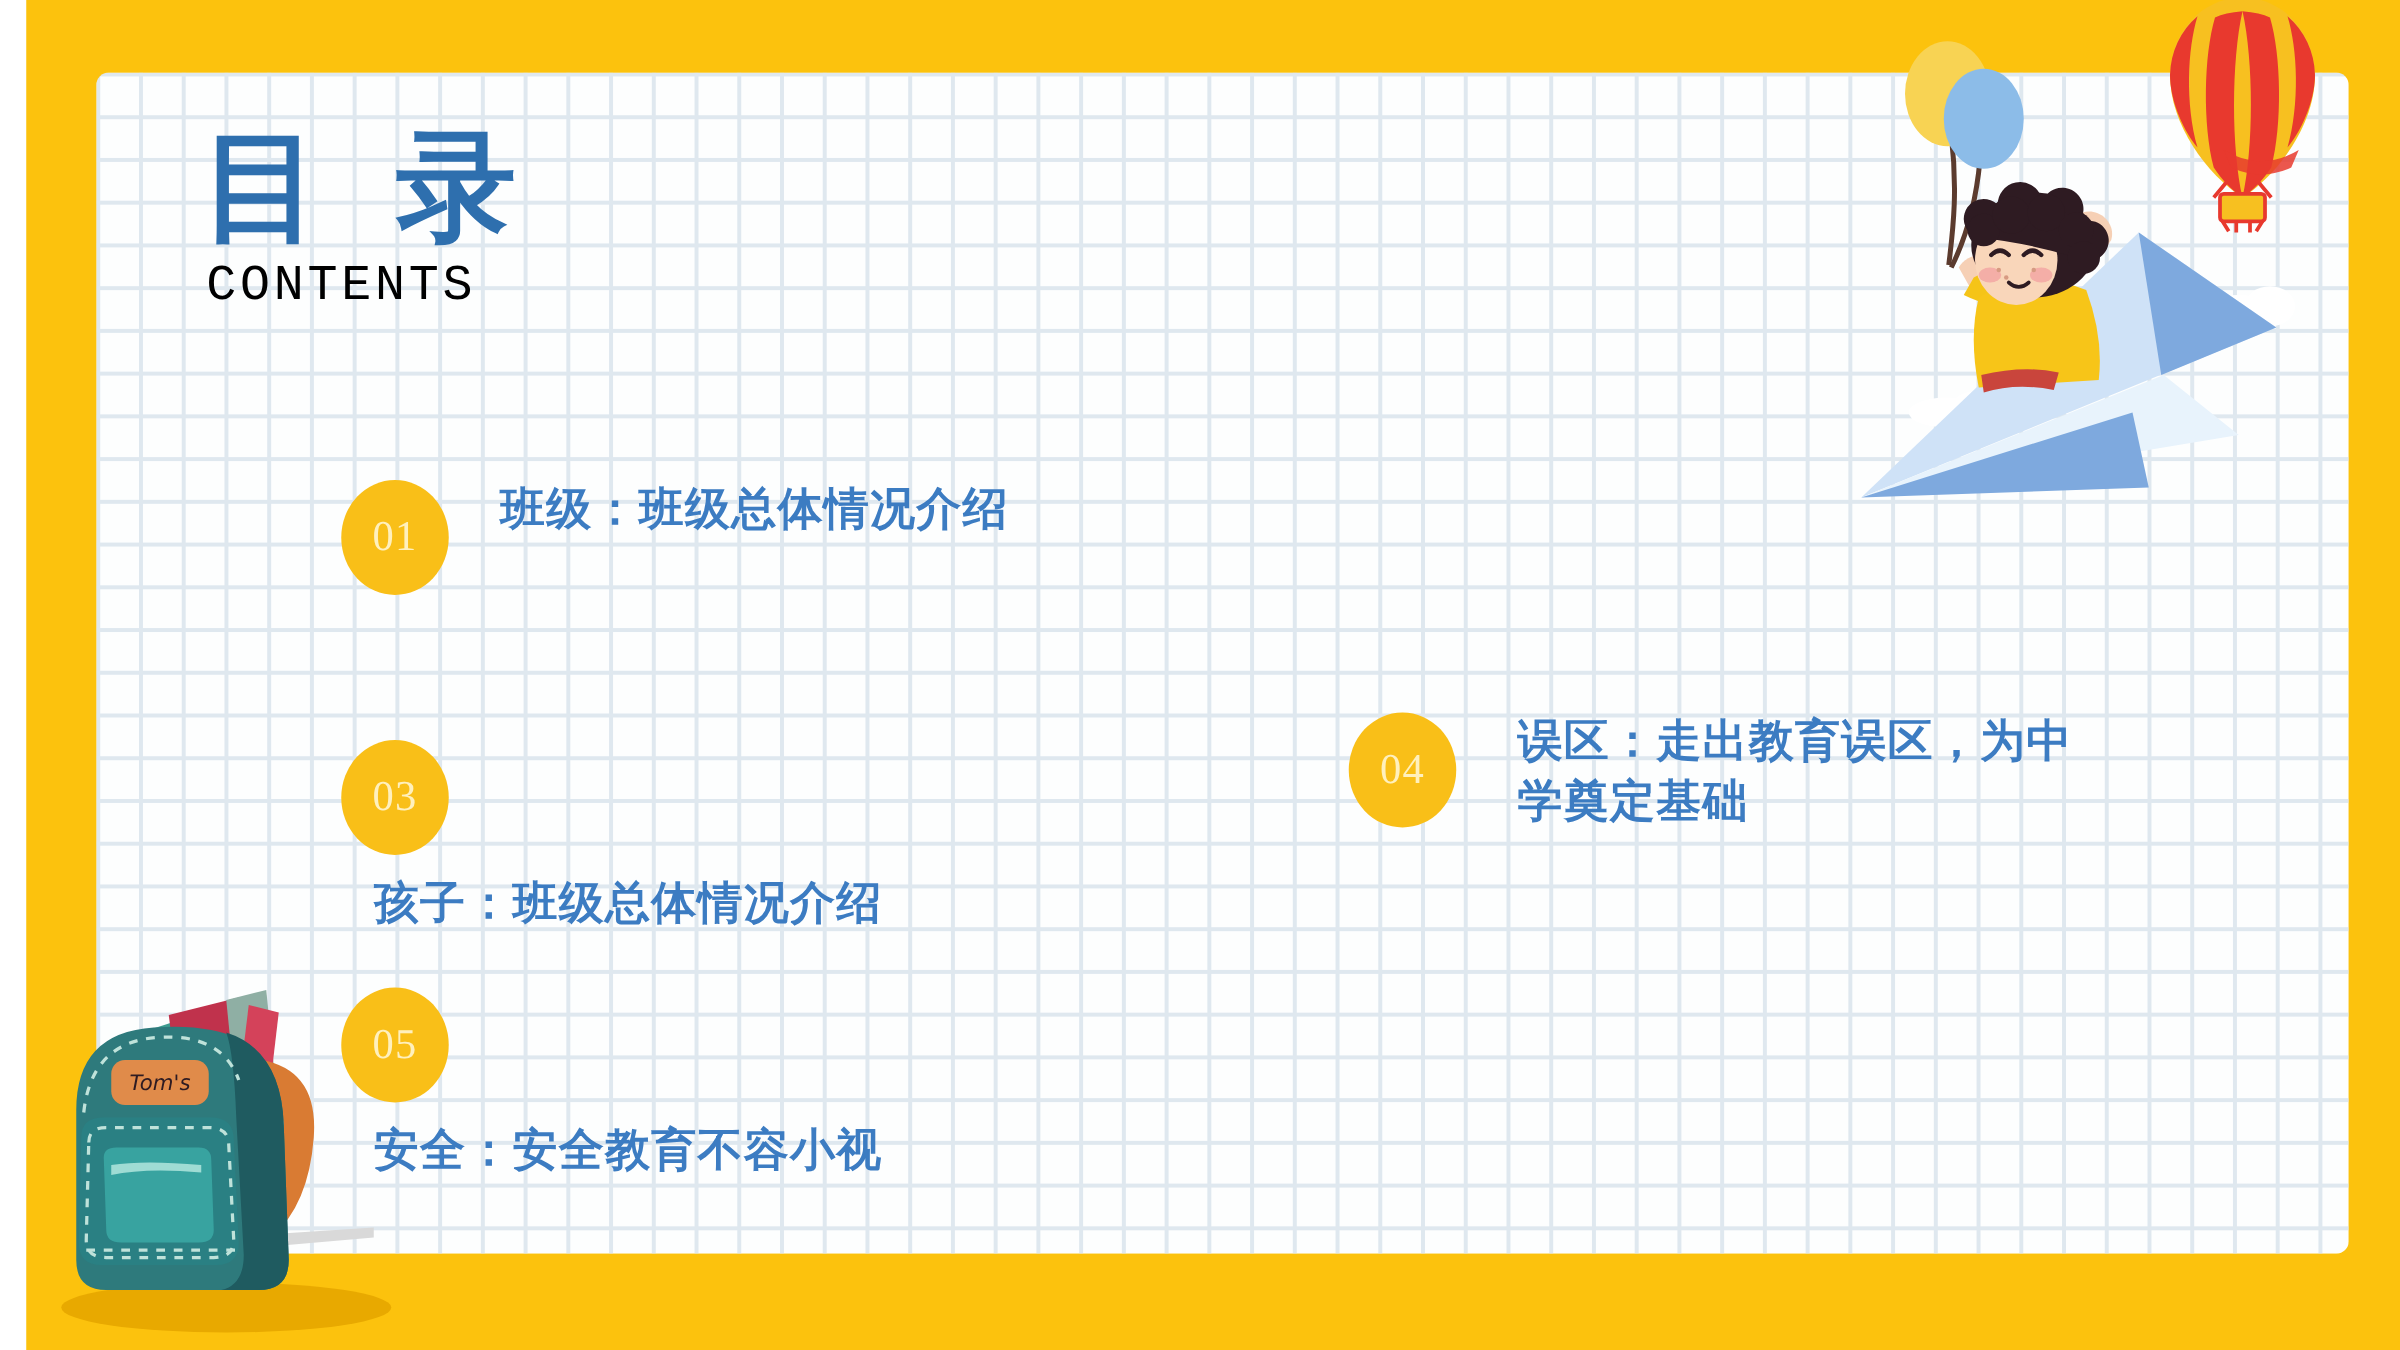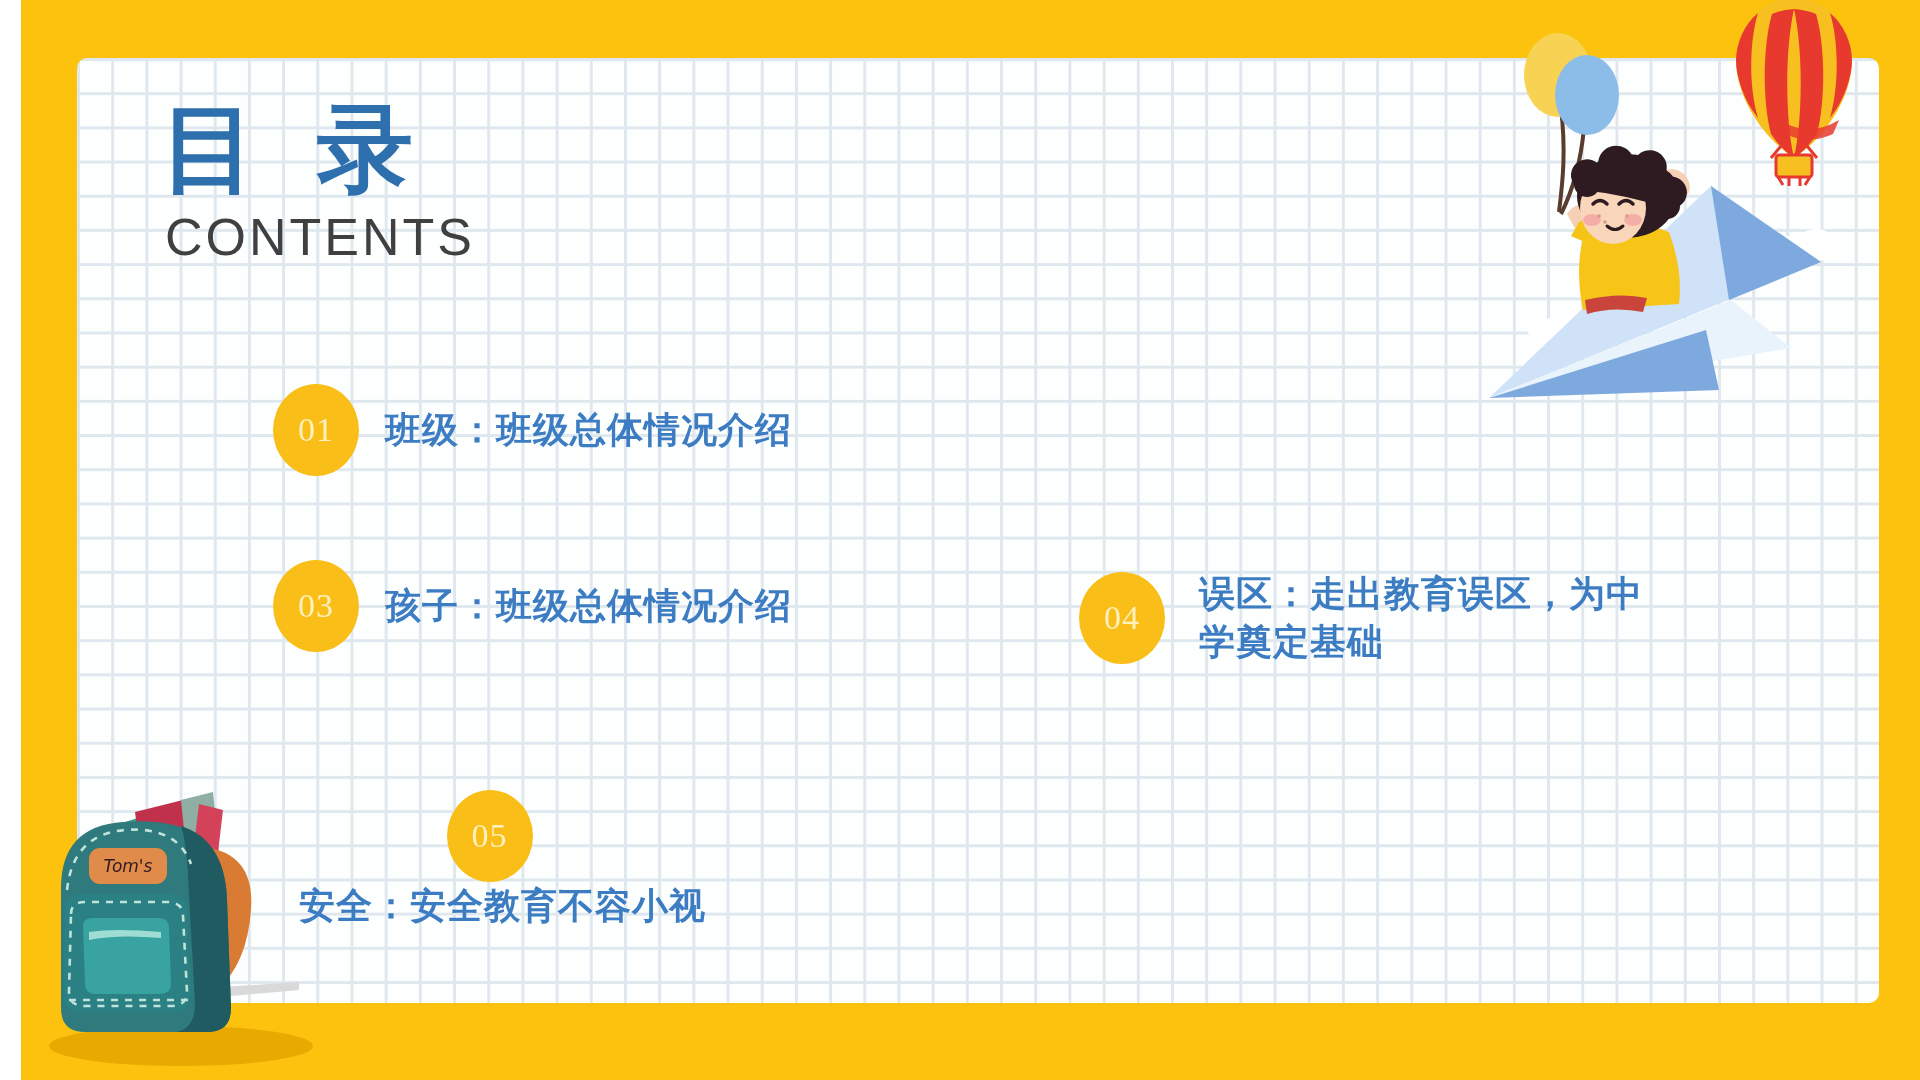--- a/index.html
+++ b/index.html
@@ -48,44 +48,45 @@
     font-family: "Liberation Serif", "DejaVu Serif", serif;
     font-size: 96px;
     font-weight: 700;
     color: #2E6FAE;
     letter-spacing: 18px;
     line-height: 1.05;
     margin: 0;
     white-space: nowrap;
   }
   #title-en {
-    font-family: Liberation Sans, sans-serif;
-    font-size: 52px;
+    font-family: Liberation Mono, monospace;
+    font-size: 40px;
     font-weight: 400;
-    color: #404040;
+    color: #000000;
     letter-spacing: 3px;
     margin: 6px 0 0 4px;
     white-space: nowrap;
   }
 
   
   #toc {
     position: absolute;
     left: 0;
     top: 0;
     width: 1920px;
     height: 1080px;
     z-index: 35;
     pointer-events: none;
   }
   .toc-item {
     position: absolute;
     display: flex;
-    align-items: center;
+    align-items: flex-start;
     pointer-events: auto;
+    gap: 15px;
   }
   .badge {
     flex: 0 0 auto;
     width: 86px;
     height: 92px;
     border-radius: 50%;
     background: #F9BF18;
     display: flex;
     align-items: center;
     justify-content: center;
@@ -101,21 +102,21 @@
     font-weight: 700;
     font-size: 36px;
     line-height: 1.32;
     letter-spacing: 1px;
     white-space: pre-line;
   }
 
   .pos-01 { left: 252px; top: 384px; }
   .pos-02 { left: 1058px; top: 384px; width: 760px; }
   .pos-02 .toc-label { margin-left: 56px; }
-  .pos-03 { left: 252px; top: 560px; }
+  .pos-03 { left: 252px; top: 592px; flex-direction: column; }
   .pos-04 { left: 1058px; top: 570px; width: 790px; }
   .pos-04 .toc-label { margin-left: 34px; }
   .pos-05 { left: 252px; top: 790px; flex-direction: column; }
 
   
   #illustration-topright {
     position: absolute;
     right: 0;
     top: 0;
     width: 480px;

